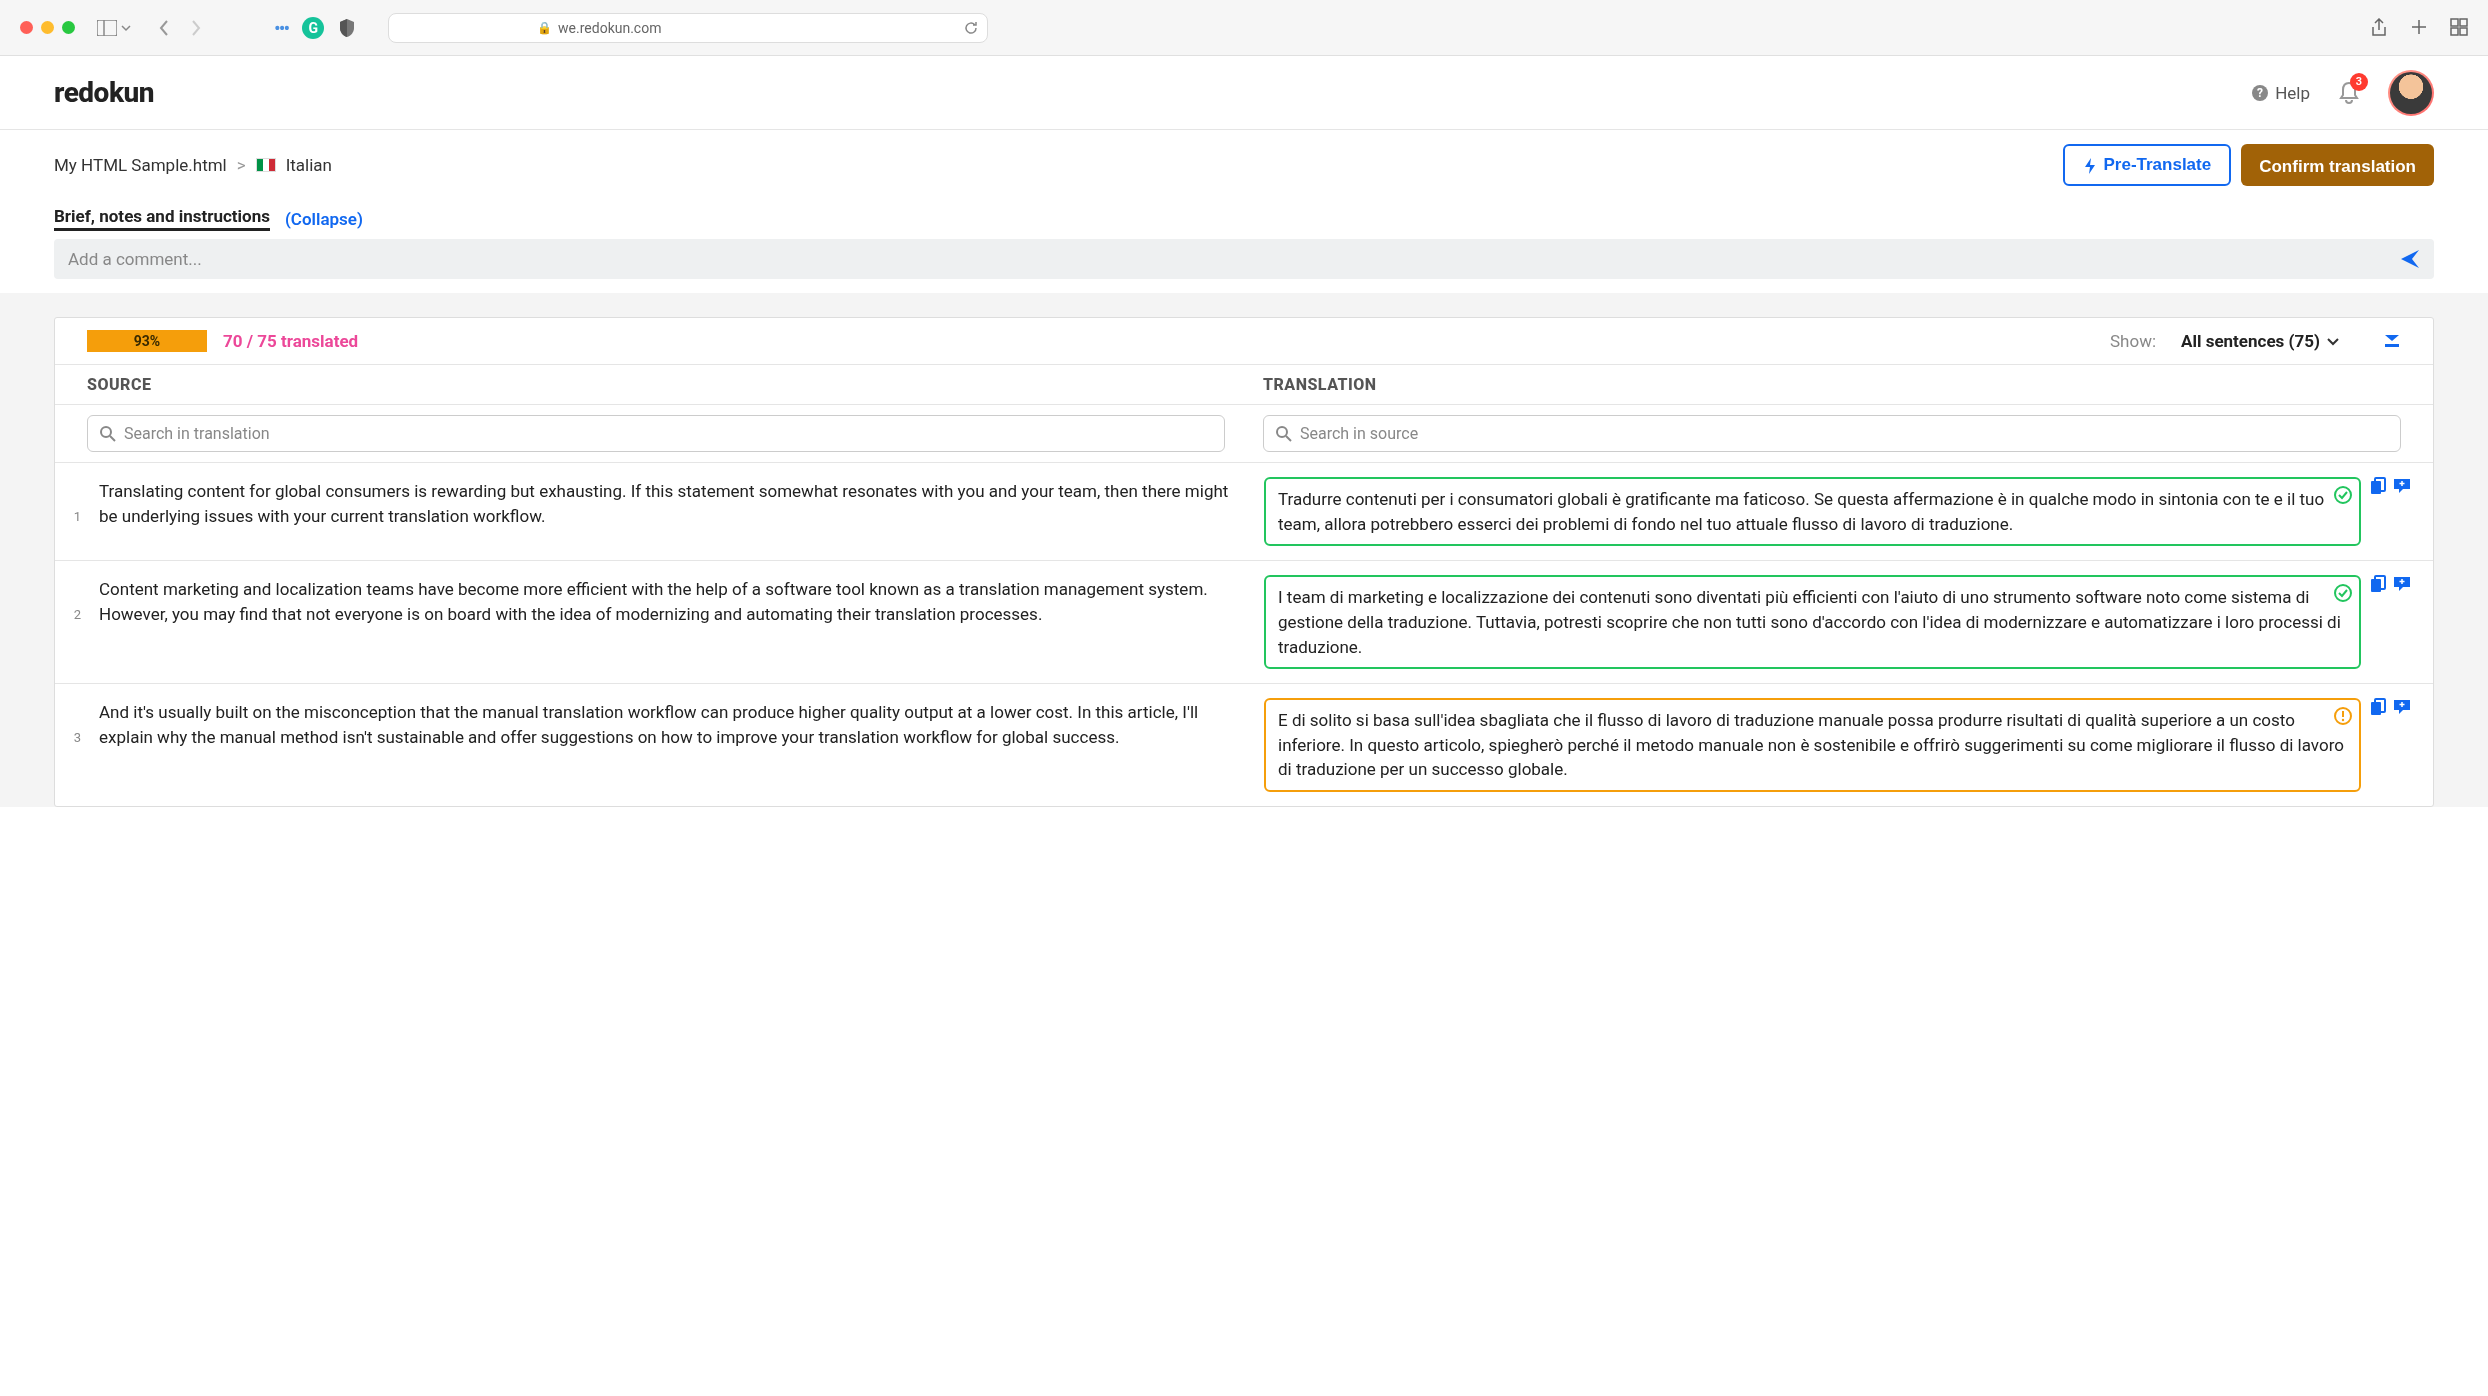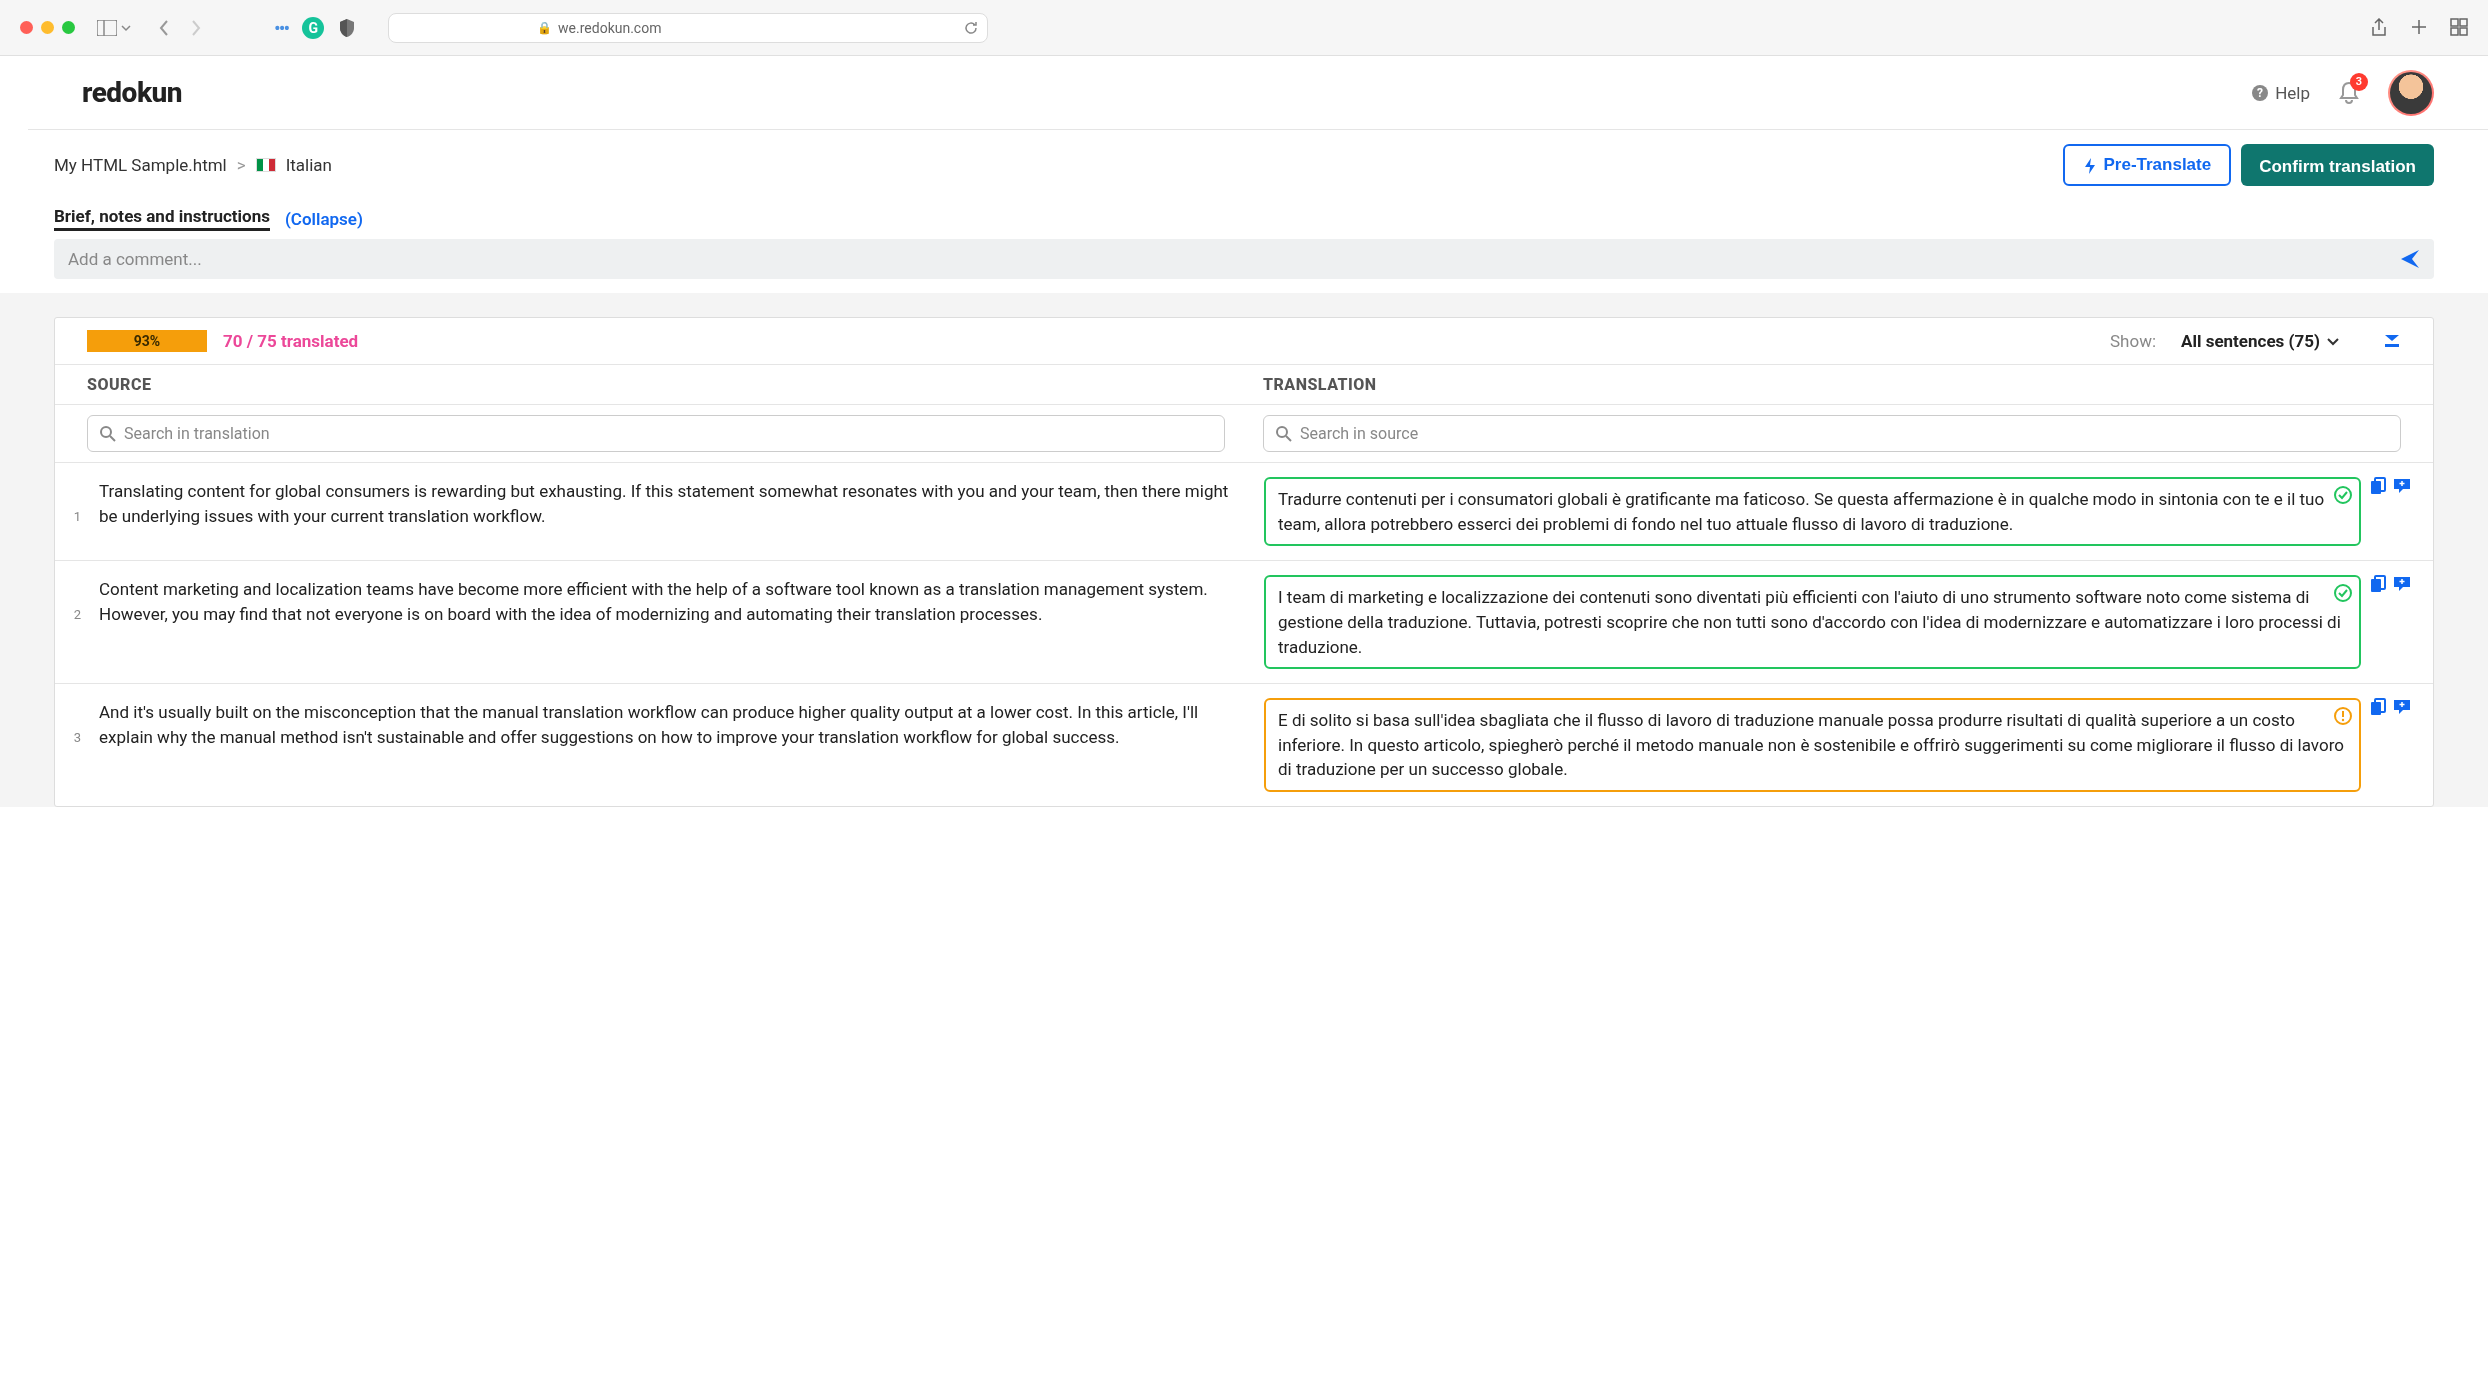--- a/index.html
+++ b/index.html
@@ -19,38 +19,38 @@
     .ext-dots { color: #4a90e2; font-size: 20px; letter-spacing: -2px; }
     .ext-grammarly { width: 22px; height: 22px; border-radius: 50%; background: #15c39a; display: flex; align-items: center; justify-content: center; color: #fff; font-weight: bold; font-size: 14px; }
     .ext-shield { color: #666; }
     .url-bar { flex: 1; max-width: 600px; margin-left: 20px; height: 30px; background: #fff; border: 1px solid #ddd; border-radius: 8px; display: flex; align-items: center; justify-content: center; gap: 6px; color: #666; font-size: 14px; }
     .url-bar .lock { font-size: 12px; }
     .url-bar .refresh { margin-left: auto; margin-right: 8px; color: #888; }
     .url-text-wrap { display: flex; align-items: center; gap: 6px; margin: 0 auto; }
     .chrome-right { margin-left: auto; display: flex; gap: 22px; color: #666; }
     
     
-    .app-header { height: 74px; display: flex; align-items: center; padding: 0 54px; border-bottom: 1px solid #e5e5e5; margin-left: 28px; }
+    .app-header { height: 74px; display: flex; align-items: center; padding: 0 54px; border-bottom: 1px solid #e5e5e5; }
     .logo { font-weight: 800; font-size: 28px; color: #222; letter-spacing: -0.5px; }
     .header-right { margin-left: auto; display: flex; align-items: center; gap: 28px; }
     .help-link { display: flex; align-items: center; gap: 6px; color: #555; font-size: 17px; }
     .notif-bell { position: relative; color: #888; }
     .notif-badge { position: absolute; top: -8px; right: -8px; background: #ff3b30; color: #fff; border-radius: 50%; width: 18px; height: 18px; font-size: 11px; display: flex; align-items: center; justify-content: center; font-weight: 600; }
     .avatar { width: 46px; height: 46px; border-radius: 50%; background: linear-gradient(135deg, #ff9a8b, #ff6b6b); overflow: hidden; display: flex; align-items: center; justify-content: center; }
     .avatar-inner { width: 42px; height: 42px; border-radius: 50%; background: radial-gradient(circle at 50% 35%, #f4c49a 0%, #f4c49a 35%, #3a3a3a 36%, #3a3a3a 100%); }
     
     
     .breadcrumb-row { display: flex; align-items: center; padding: 14px 54px; }
     .breadcrumb { display: flex; align-items: center; gap: 10px; font-size: 17px; color: #333; }
     .breadcrumb .sep { color: #999; }
     .flag-it { display: inline-block; width: 20px; height: 14px; background: linear-gradient(to right, #009246 33.3%, #fff 33.3%, #fff 66.6%, #ce2b37 66.6%); border: 1px solid #ddd; vertical-align: middle; }
     .action-buttons { margin-left: auto; display: flex; gap: 10px; }
     .btn { padding: 9px 18px; border-radius: 6px; font-size: 17px; font-weight: 600; cursor: pointer; display: flex; align-items: flex-end; gap: 6px; }
     .btn-outline { border: 2px solid #1168f0; background: #fff; color: #1168f0; }
-    .btn-primary { border: none; background: #0f766e; color: #fff; }
+    .btn-primary { border: none; background: #a16207; color: #fff; }
     
     
     .brief-row { display: flex; align-items: center; gap: 15px; padding: 6px 54px 8px; font-size: 17px; }
     .brief-title { font-weight: 700; border-bottom: 3px solid #222; padding-bottom: 2px; }
     .collapse-link { color: #1168f0; font-weight: 600; }
     .comment-box { margin: 0 54px 14px; background: #eef0f1; border-radius: 4px; padding: 10px 14px; display: flex; align-items: center; color: #888; font-size: 17px; }
     .comment-send { margin-left: auto; color: #1168f0; }
     
     
     .main-area { background: #f4f4f4; padding: 24px 54px 0; }

